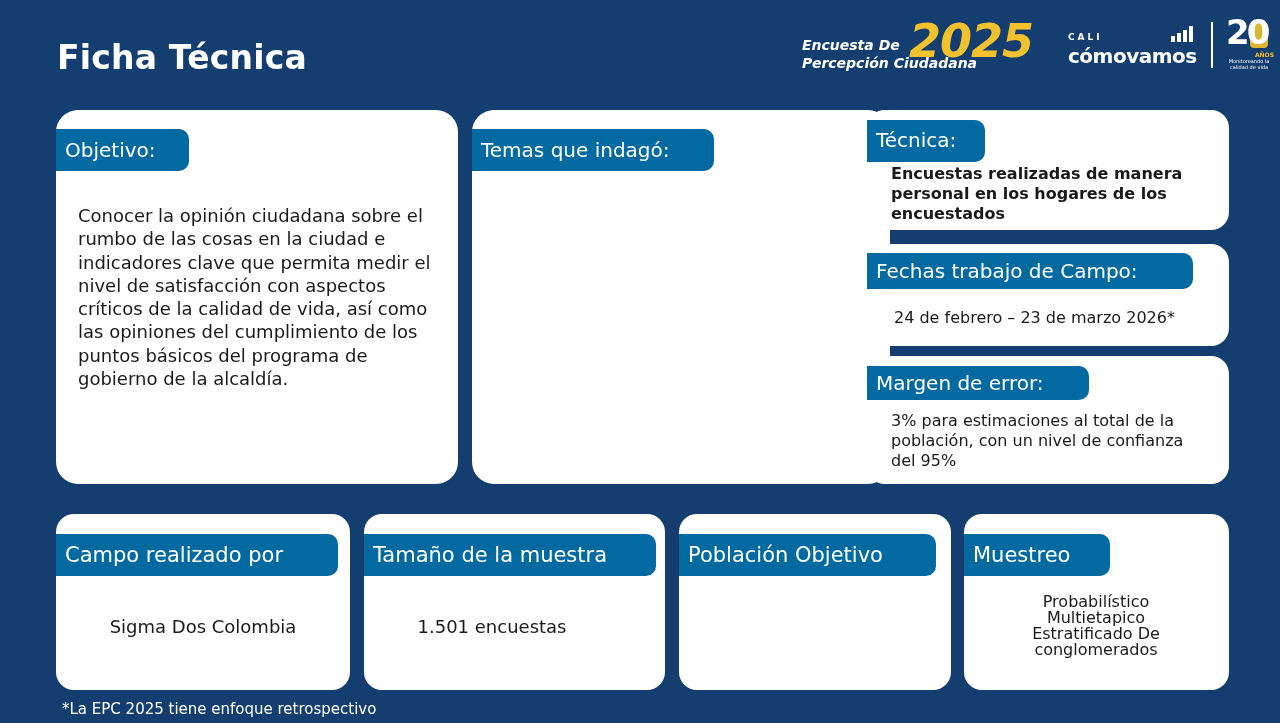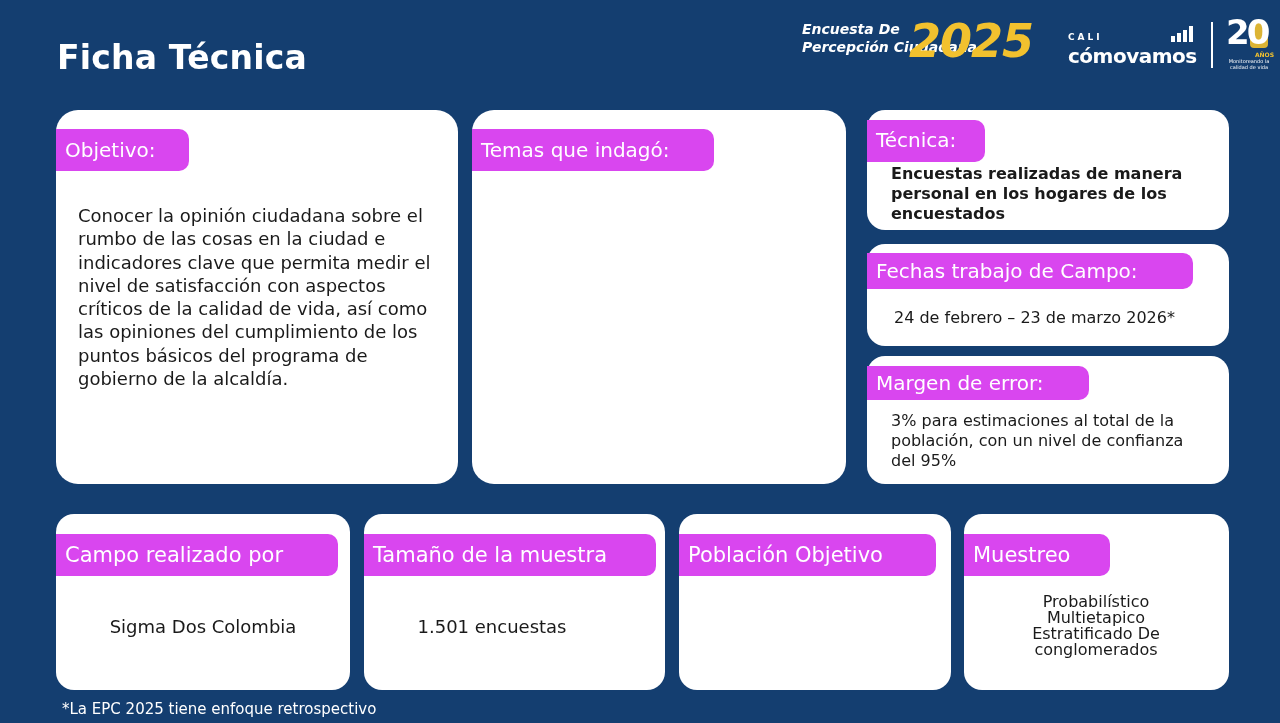--- a/index.html
+++ b/index.html
@@ -10,21 +10,21 @@
     position:relative;
   }
   .title {
     position:absolute; left:57px; top:38px;
     color:#ffffff; font-family:"DejaVu Sans", sans-serif;
     font-size:33px; font-weight:bold; letter-spacing:0.2px;
   }
   
   .logo-epc { position:absolute; left:802px; top:20px; width:230px; height:50px; }
   .epc-text {
-    position:absolute; left:0; top:0; color:#ffffff;
+    position:absolute; left:0; top:16px; color:#ffffff;
     font-family:"DejaVu Sans", sans-serif; font-weight:bold; font-style:italic;
     font-size:14px; line-height:18px; white-space:nowrap;
   }
   .epc-year {
     position:absolute; left:107px; top:-4px; color:#f2c12e;
     font-family:"DejaVu Sans", sans-serif; font-weight:bold; font-style:italic;
     font-size:46px; line-height:50px; letter-spacing:-1px;
   }
   .logo-cali { position:absolute; left:1068px; top:26px; width:130px; height:44px; }
   .cali-small { position:absolute; left:0; top:6px; color:#fff; font-size:9px; letter-spacing:3px; font-weight:bold; }
@@ -36,21 +36,21 @@
   .logo-20 .num { position:absolute; left:0; top:-6px; color:#fff; font-size:34px; font-weight:bold; letter-spacing:-3px; }
   .logo-20 .anos { position:absolute; left:4px; top:33px; width:44px; color:#f2c12e; font-size:6px; font-weight:bold; text-align:right; }
   .logo-20 .sub { position:absolute; left:0; top:40px; width:46px; color:#fff; font-size:5px; line-height:6px; text-align:center; }
   .logo-20 .mascot { position:absolute; left:24px; top:4px; width:18px; height:26px; background:#f2c12e; border-radius:9px 9px 4px 4px; opacity:0.9; }
 
   
   .card {
     position:absolute; background:#ffffff; border-radius:22px;
   }
   .tab {
-    position:absolute; left:0; background:#d946ef; color:#ffffff;
+    position:absolute; left:0; background:#0369a1; color:#ffffff;
     border-radius:0 10px 10px 0;
     font-family:"DejaVu Sans", sans-serif; white-space:nowrap;
     padding:0 10px 0 9px; box-sizing:border-box;
   }
   .body-text {
     position:absolute; color:#1a1a1a; font-family:"DejaVu Sans", sans-serif;
   }
   .center { text-align:center; }
   .footnote {
     position:absolute; left:62px; top:700px; color:#ffffff;
@@ -88,21 +88,21 @@
   <div class="num">20</div>
   <div class="anos">AÑOS</div>
   <div class="sub">Monitoreando la calidad de vida</div>
 </div>
 
 <div class="card" style="left:56px;top:110px;width:402px;height:374px;">
   <div class="tab" style="top:19px;height:42px;line-height:42px;font-size:20px;width:133px;">Objetivo:</div>
   <div class="body-text" style="left:22px;top:94px;width:360px;font-size:18px;line-height:23.3px;">Conocer la opinión ciudadana sobre el rumbo de las cosas en la ciudad e indicadores clave que permita medir el nivel de satisfacción con aspectos críticos de la calidad de vida, así como las opiniones del cumplimiento de los puntos básicos del programa de gobierno de la alcaldía.</div>
 </div>
 
-<div class="card" style="left:472px;top:110px;width:374px;height:374px;">
+<div class="card" style="left:472px;top:110px;width:374px;height:374px;padding-left:44px;">
   <div class="tab" style="top:19px;height:42px;line-height:42px;font-size:20px;width:242px;">Temas que indagó:</div>
 </div>
 
 <div class="card" style="left:867px;top:110px;width:362px;height:120px;border-radius:18px;">
   <div class="tab" style="top:10px;height:42px;line-height:40px;font-size:20px;width:118px;">Técnica:</div>
   <div class="body-text" style="left:24px;top:54px;width:320px;font-size:16px;line-height:20px;font-weight:bold;">Encuestas realizadas de manera personal en los hogares de los encuestados</div>
 </div>
 
 <div class="card" style="left:867px;top:244px;width:362px;height:102px;border-radius:18px;">
   <div class="tab" style="top:9px;height:36px;line-height:36px;font-size:20px;width:326px;">Fechas trabajo de Campo:</div>

